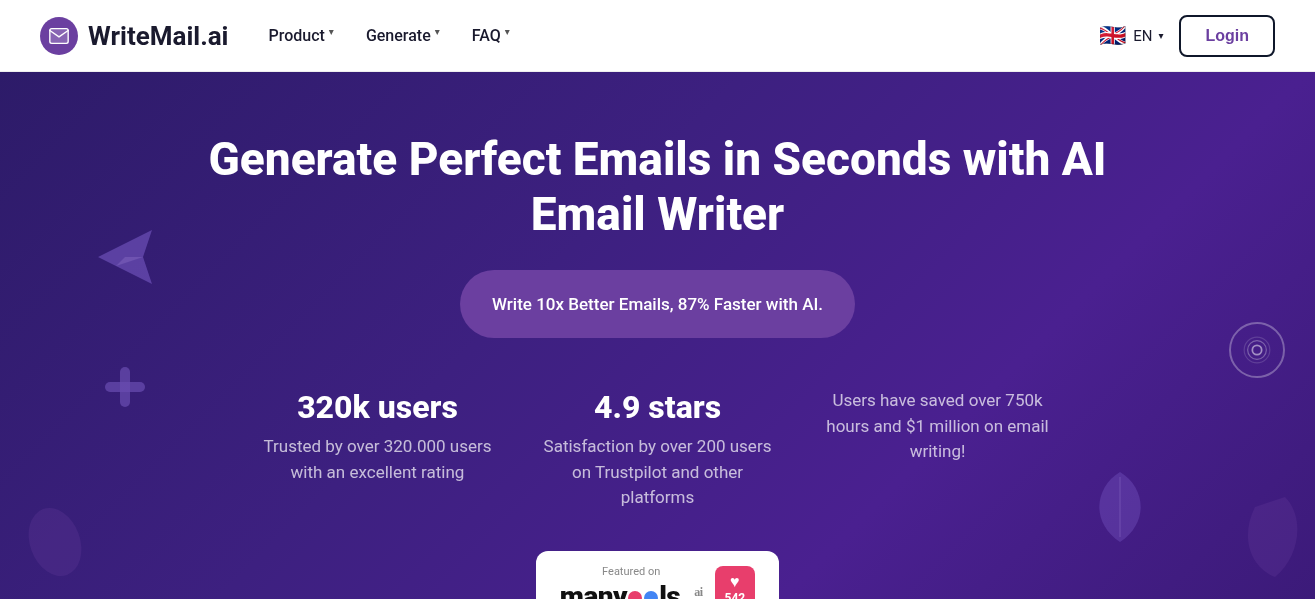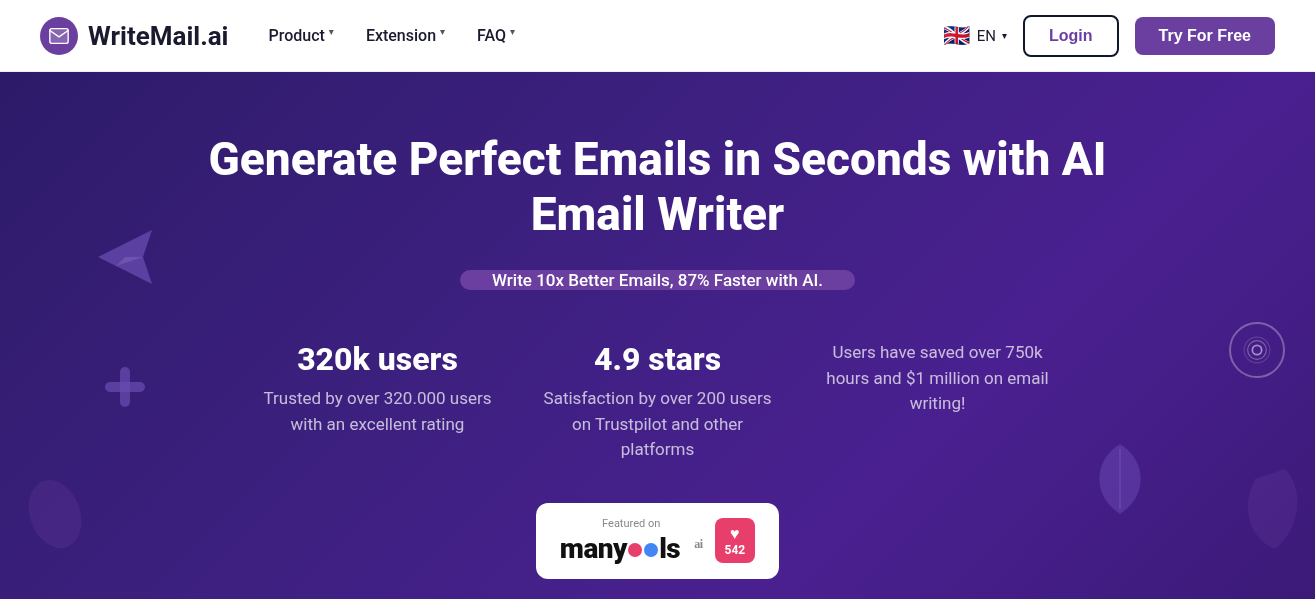--- a/index.html
+++ b/index.html
@@ -72,21 +72,21 @@
       display: flex; align-items: center; justify-content: center;
     }
 
     .hero-title {
       font-size: 46px; font-weight: 800; color: #fff;
       line-height: 1.2; max-width: 900px; margin: 0 auto 28px;
     }
     .hero-subtitle-badge {
       display: inline-block;
       background: #6b3fa0; color: #fff;
-      padding: 0 32px; border-radius: 50px;
+      padding: 24px 32px; border-radius: 50px;
       font-size: 17px; font-weight: 500;
       margin-bottom: 50px;
     }
 
     .stats-row {
       display: flex; justify-content: center; gap: 0;
       margin-bottom: 40px;
     }
     .stat {
       flex: 1; max-width: 280px; padding: 0 20px;
@@ -130,37 +130,36 @@
         </svg>
       </div>
       <span class="logo-text">WriteMail.ai</span>
     </a>
     <div class="nav-links">
       <div class="nav-item">
         <span>Product</span>
         <span class="caret">▾</span>
       </div>
       <div class="nav-item">
-        <span>Extension</span>
+        <span>Generate</span>
         <span class="caret">▾</span>
       </div>
       <div class="nav-item">
         <span>FAQ</span>
         <span class="caret">▾</span>
       </div>
     </div>
   </div>
   <div class="navbar-right">
     <div class="lang-selector">
       <span class="flag">🇬🇧</span>
       <span>EN</span>
       <span class="lang-caret">▾</span>
     </div>
     <button class="btn-login">Login</button>
-    <button class="btn-try">Try For Free</button>
   </div>
 </nav>
 
 <section class="hero">
 
   
   <div class="shape shape-plane">
     <svg viewBox="0 0 100 100" fill="none" xmlns="http://www.w3.org/2000/svg">
       <path d="M20 50 L80 20 L70 50 L80 80 Z" fill="#7b5cc8" opacity="0.8"></path>
       <path d="M70 50 L40 60 L50 50 Z" fill="#9b7dd8" opacity="0.6"></path>

